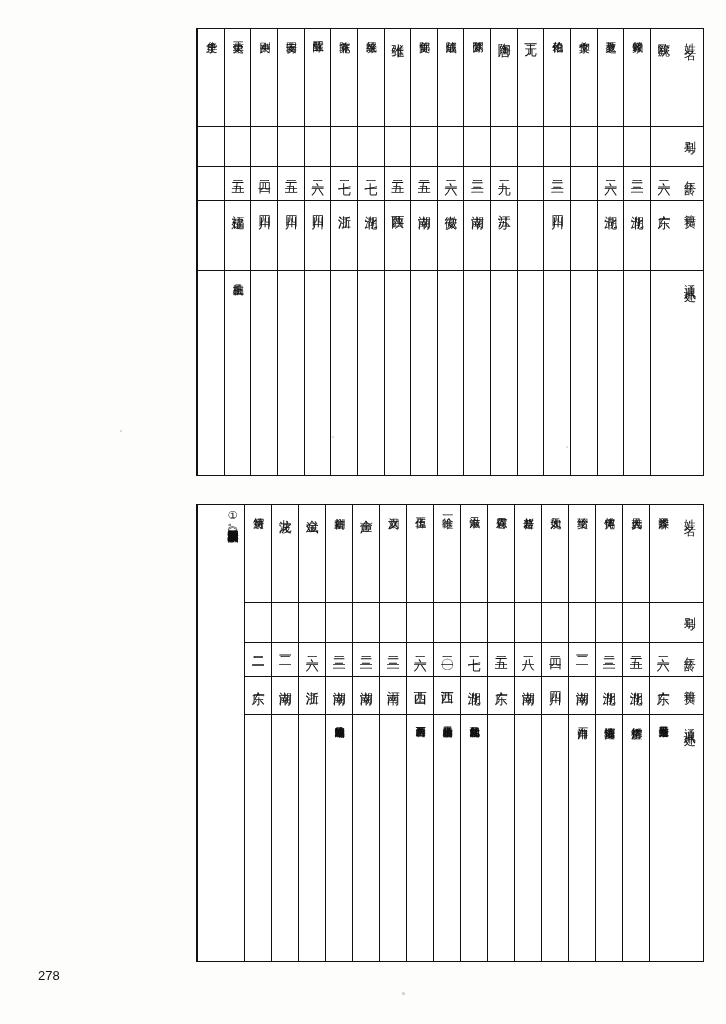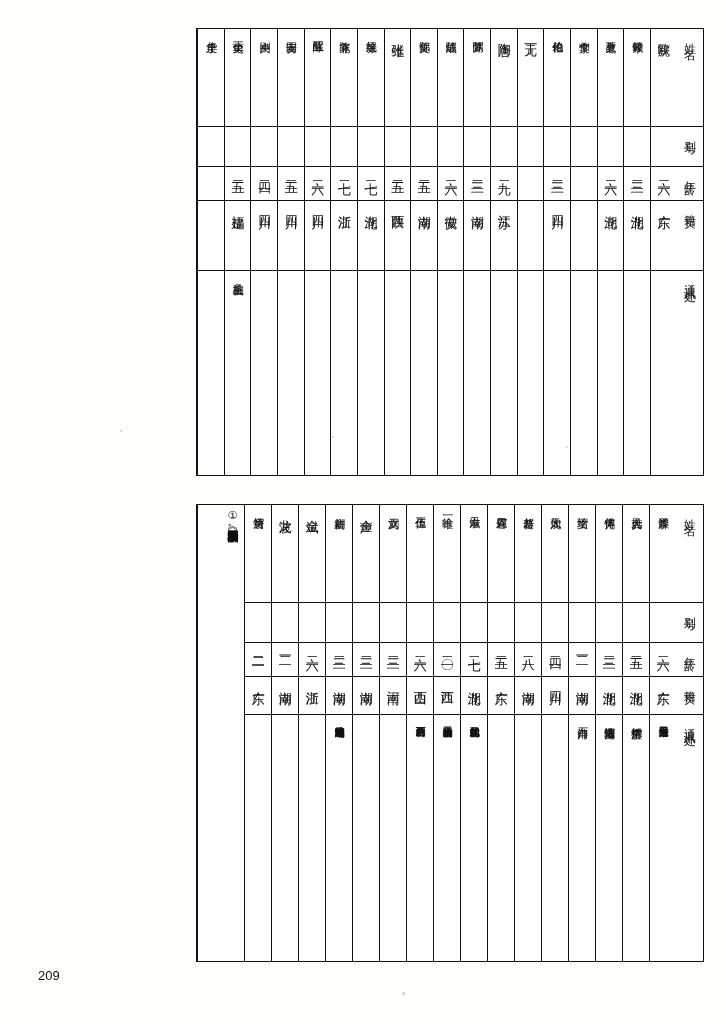--- a/index.html
+++ b/index.html
@@ -687,19 +687,19 @@
           <span class="vtxt small"></span>
         </div>
       </div>
       <div class="vcol notecol" style="flex: 1 1 0%;">
         <div class="cell" style="height: 100%; align-items: flex-start; justify-content: flex-end; padding-right: 6px;">
           <span class="vtxt tiny">①据《国民革命军中央军事政治学校第五期补印同学录》补入。</span>
         </div>
       </div>
     </div>
 
-  <div class="pageno">209</div>
+  <div class="pageno">278</div>
 
   <div class="speck" style="left:402px;top:992px;width:3px;height:3px;opacity:.5;"></div>
   <div class="speck" style="left:120px;top:430px;width:2px;height:2px;opacity:.45;"></div>
   <div class="speck" style="left:332px;top:436px;width:2px;height:2px;opacity:.45;"></div>
   <div class="speck" style="left:566px;top:446px;width:2px;height:2px;opacity:.4;"></div>
 </div>
 
 </body></html>

